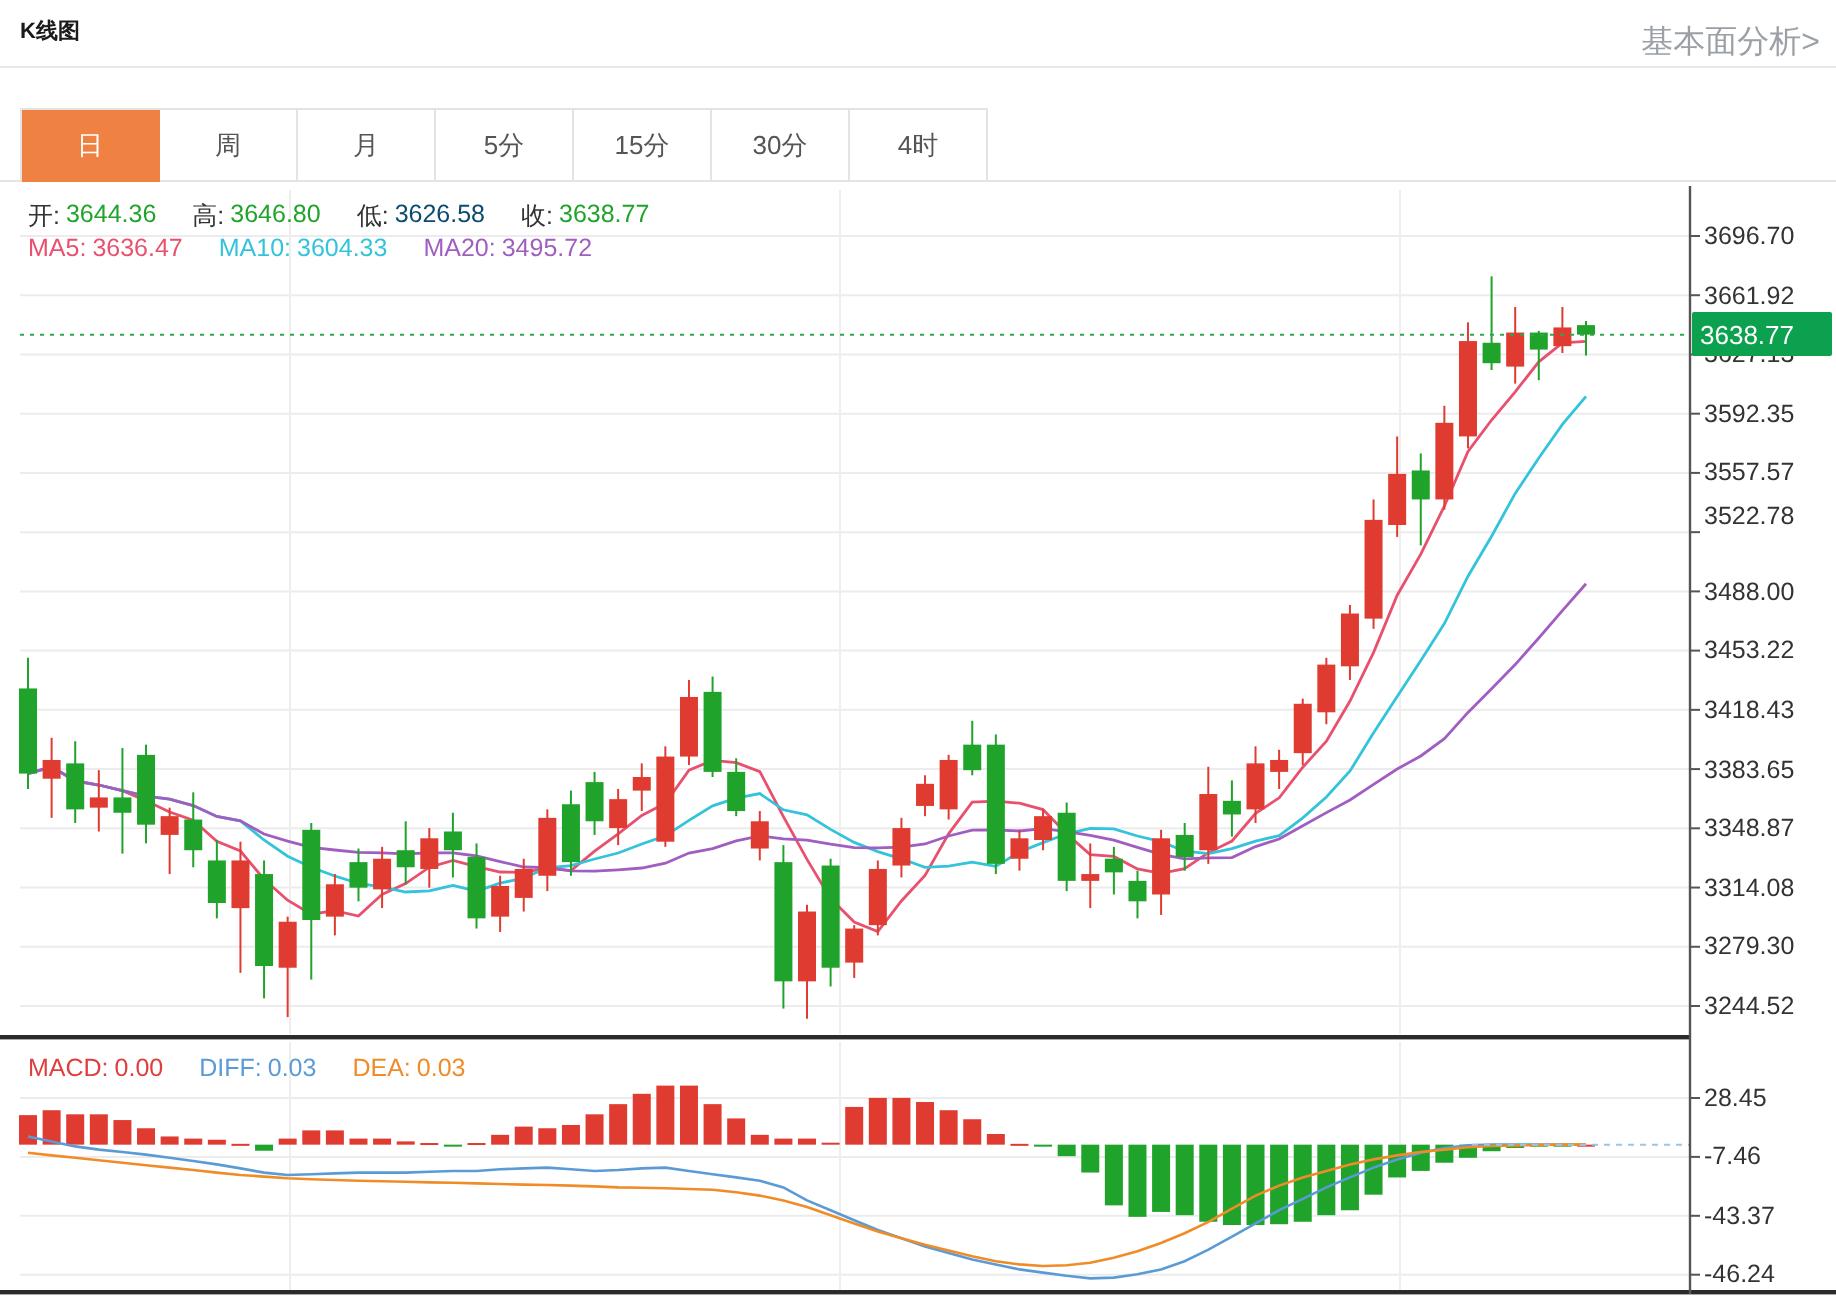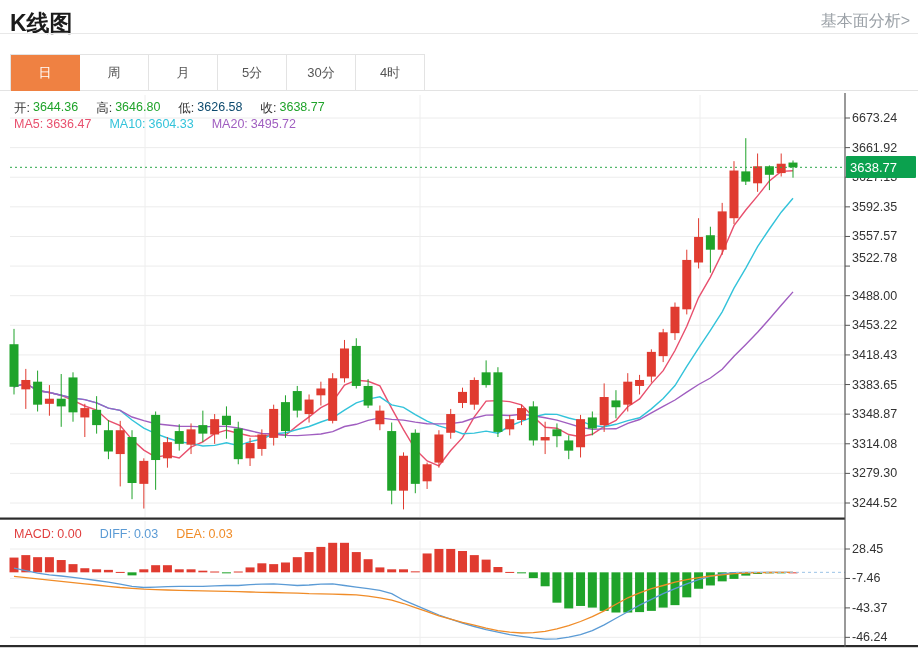--- a/index.html
+++ b/index.html
@@ -1,18 +1,18 @@
 <!DOCTYPE html>
 <html><head>
 <meta charset="utf-8">
 <style>
   * { margin:0; padding:0; box-sizing:border-box; }
   html,body { background:#fff; font-family:"Liberation Sans","DejaVu Sans",sans-serif; }
   #app { position:relative; width:918px; height:651px; background:#fff; overflow:hidden; }
-  .page-title { position:absolute; left:10px; top:8px; font-size:23px; font-weight:700; color:#1b1b1b; }
+  .page-title { position:absolute; left:10px; top:8px; font-size:11px; font-weight:700; color:#1b1b1b; }
   .top-link { position:absolute; right:8px; top:11px; font-size:16px; color:#9aa0a6; cursor:pointer; }
   .title-divider { position:absolute; left:0; top:33px; width:918px; height:1px; background:#e8e8e8; }
   .tabbar { position:absolute; left:10px; top:54px; height:37px; display:flex; border-top:1px solid #e3e3e3; border-left:1px solid #e3e3e3; }
   .tabbar-underline { position:absolute; left:0; top:90px; width:918px; height:1px; background:#e3e3e3; }
   .tab { width:69px; height:36px; border-right:1px solid #e3e3e3; border-bottom:1px solid #e3e3e3; display:flex; align-items:center; justify-content:center; font-size:13px; color:#555; cursor:pointer; background:#fff; }
   .tab.active { background:#ef8142; color:#fff; border-color:#ef8142; }
   .legend-row { position:absolute; left:14px; display:flex; gap:18px; font-size:12.5px; white-space:nowrap; }
   .legend-row .item { display:flex; gap:3px; }
   .lab { color:#333; }
   svg { position:absolute; left:0; top:0; }
@@ -26,20 +26,21 @@
   <div class="page-title">K线图</div>
   <div class="top-link">基本面分析&gt;</div>
   <div class="title-divider"></div>
 
   <div class="tabbar-underline"></div>
   <div class="tabbar" id="tabbar">
       <div class="tab active">日</div>
       <div class="tab">周</div>
       <div class="tab">月</div>
       <div class="tab">5分</div>
+      <div class="tab">15分</div>
       <div class="tab">30分</div>
       <div class="tab">4时</div>
     </div>
 
   <svg id="chart-svg" width="918" height="651">
       <line x1="10" y1="118" x2="845" y2="118" stroke="#ececec" stroke-width="1"></line>
       <line x1="10" y1="147.61276482816555" x2="845" y2="147.61276482816555" stroke="#ececec" stroke-width="1"></line>
       <line x1="10" y1="177.23404396479256" x2="845" y2="177.23404396479256" stroke="#ececec" stroke-width="1"></line>
       <line x1="10" y1="206.8468087929585" x2="845" y2="206.8468087929585" stroke="#ececec" stroke-width="1"></line>
       <line x1="10" y1="236.4595736211241" x2="845" y2="236.4595736211241" stroke="#ececec" stroke-width="1"></line>
@@ -334,21 +335,21 @@
         <span class="lab" style="color: rgb(91, 155, 213);">DIFF:</span>
         <span style="color: rgb(91, 155, 213);">0.03</span>
       </span>
       <span class="item">
         <span class="lab" style="color: rgb(240, 140, 40);">DEA:</span>
         <span style="color: rgb(240, 140, 40);">0.03</span>
       </span>
     </div>
 
   <div id="axis-labels">
-      <div class="axis-label" style="top: 111px;">6673.24</div>
+      <div class="axis-label" style="top: 111px;">3696.70</div>
       <div class="axis-label" style="top: 140.613px;">3661.92</div>
       <div class="axis-label" style="top: 170.234px;">3627.13</div>
       <div class="axis-label" style="top: 199.847px;">3592.35</div>
       <div class="axis-label" style="top: 229.46px;">3557.57</div>
       <div class="axis-label" style="top: 251px;">3522.78</div>
       <div class="axis-label" style="top: 288.694px;">3488.00</div>
       <div class="axis-label" style="top: 318.306px;">3453.22</div>
       <div class="axis-label" style="top: 347.928px;">3418.43</div>
       <div class="axis-label" style="top: 377.54px;">3383.65</div>
       <div class="axis-label" style="top: 407.153px;">3348.87</div>

